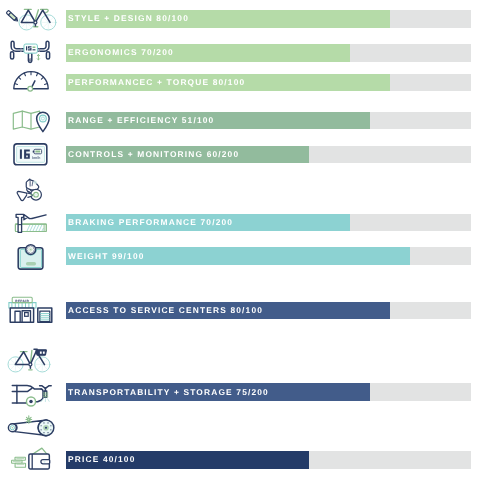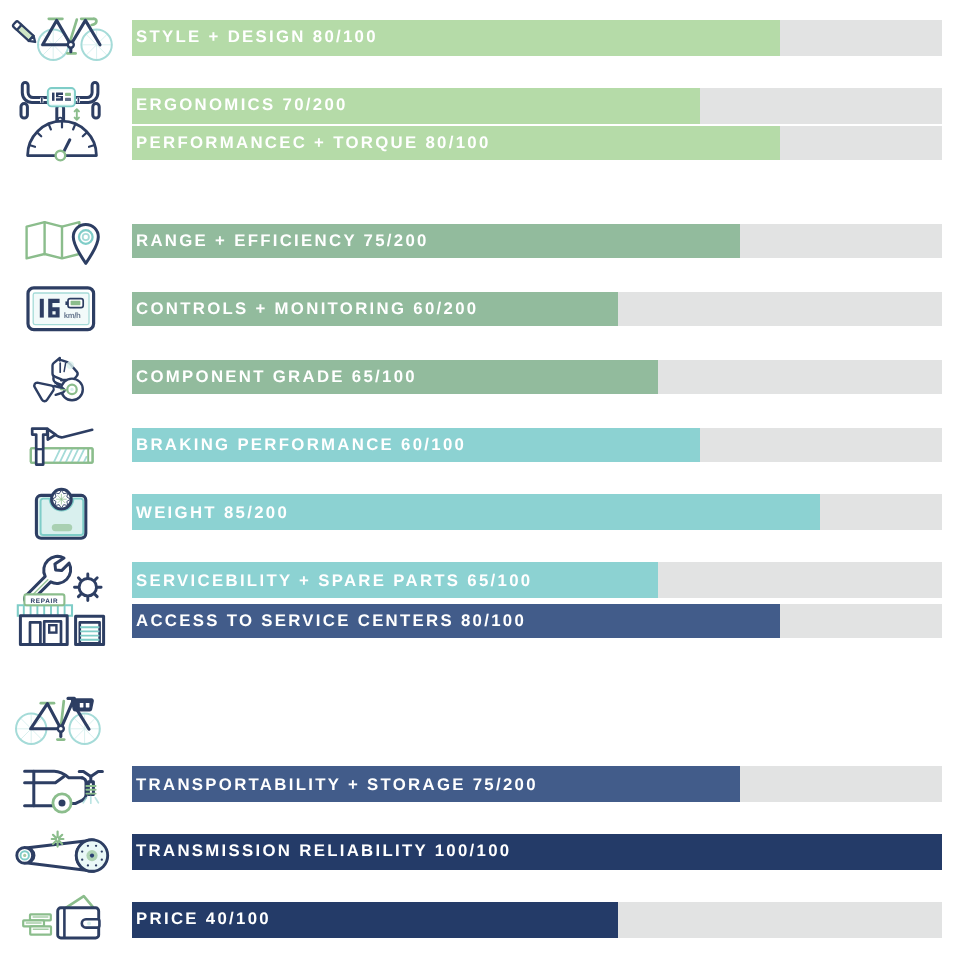--- a/index.html
+++ b/index.html
@@ -87,21 +87,21 @@
  <path d="M38.4 53.6v5.3M37.3 54.7l1.1-1.1 1.1 1.1M37.3 57.8l1.1 1.1 1.1-1.1"></path>
 </g>
           </g>
         </svg>
   </div>
   <div class="track">
     <div class="fill" style="width:70%;background:#b5dba8"></div>
     <div class="label">ERGONOMICS 70/200</div>
   </div>
 </div>
-<div class="row" style="top:54px">
+<div class="row" style="top:65px">
   <div class="icon-cell">
     <svg viewBox="0 68.00 62 34" xmlns="http://www.w3.org/2000/svg">
           <g transform="translate(0,0.00)">
 <g fill="none" stroke="#2d3e63" stroke-width="1.4" stroke-linecap="round" stroke-linejoin="round">
  <path d="M13.80 91.80A17.20 17.20 0 0 1 48.20 91.80Z" fill="#fff"></path>
  <path d="M14.64 86.48L17.49 87.41M18.42 80.07L20.61 82.12M24.28 75.97L25.45 78.73M31.00 74.60L31.00 77.70M37.72 75.97L36.55 78.73M43.58 80.07L41.39 82.12M47.36 86.48L44.51 87.41" stroke-width="1.1"></path>
  <path d="M34.9 83.9l-3.0 5.9" stroke-width="1.5"></path>
 </g>
 <circle cx="30.2" cy="91.8" r="2.4" fill="#fff" stroke="#8bbd8c" stroke-width="1.2"></circle>
           </g>
@@ -121,21 +121,21 @@
  <path d="M22.3 110.1v15.9M31.0 112.3v15.5"></path>
 </g>
 <path d="M42.9 111.2a6.25 6.25 0 0 1 6.25 6.25c0 4.6-6.25 13.2-6.25 13.2s-6.25-8.6-6.25-13.2a6.25 6.25 0 0 1 6.25-6.25z" fill="#fff" stroke="#2d3e63" stroke-width="1.5" stroke-linejoin="round"></path>
 <circle cx="42.9" cy="117.5" r="3.4" fill="none" stroke="#7fcdc8" stroke-width="1.15"></circle>
 <circle cx="42.9" cy="117.5" r="1.55" fill="none" stroke="#a5dbd8" stroke-width="0.9"></circle>
           </g>
         </svg>
   </div>
   <div class="track">
     <div class="fill" style="width:75%;background:#92bb9d"></div>
-    <div class="label">RANGE + EFFICIENCY 75/200</div>
+    <div class="label">RANGE + EFFICIENCY 51/100</div>
   </div>
 </div>
 <div class="row" style="top:137.08px">
   <div class="icon-cell">
     <svg viewBox="0 136.00 62 34" xmlns="http://www.w3.org/2000/svg">
           <g transform="translate(0,0.00)">
 <rect x="14.0" y="142.9" width="32.8" height="20.9" rx="2.9" fill="#fff" stroke="#2d3e63" stroke-width="1.6"></rect>
 <rect x="16.6" y="145.5" width="27.9" height="15.8" rx="0.9" fill="#f2fafa" stroke="#a5dbd8" stroke-width="0.65"></rect>
 <g fill="#2d3e63">
  <rect x="19.9" y="148.4" width="2.0" height="9.4"></rect>
@@ -168,24 +168,20 @@
 </g>
 <path d="M30.4 193.8l3.3.2" stroke="#8bbd8c" stroke-width="0.75" fill="none" stroke-linecap="round"></path>
 <circle cx="36.0" cy="193.7" r="2.35" fill="none" stroke="#8bbd8c" stroke-width="1.1"></circle>
 <circle cx="36.0" cy="193.7" r="0.85" fill="#d9f0ee"></circle>
 <path d="M35.1 183.5a1.95 1.95 0 1 1 .01 0z" fill="#d9f0ee" opacity="0.8"></path>
 <path d="M30.1 180.5v4.6" stroke="#2d3e63" stroke-width="0.85" fill="none" stroke-linecap="round"></path>
 <path d="M32.8 180.6l-.75 4.2" stroke="#2d3e63" stroke-width="0.75" fill="none" stroke-linecap="round"></path>
           </g>
         </svg>
   </div>
-  <div class="track">
-    <div class="fill" style="width:65%;background:#92bb9d"></div>
-    <div class="label">COMPONENT GRADE 65/100</div>
-  </div>
 </div>
 <div class="row" style="top:204.92px">
   <div class="icon-cell">
     <svg viewBox="0 204.00 62 34" xmlns="http://www.w3.org/2000/svg">
           <g transform="translate(0,0.00)">
 <rect x="15.4" y="223.1" width="30.9" height="7.3" rx="0.5" fill="#fff" stroke="#8bbd8c" stroke-width="1.05"></rect>
 <g stroke="#a5dbd8" stroke-width="0.9" stroke-linecap="butt">
  <path d="M26.9 230.2l3.3-6.9M29.9 230.2l3.3-6.9M32.9 230.2l3.3-6.9M35.9 230.2l3.3-6.9M38.9 230.2l3.3-6.9M41.9 230.2l1.5-3.1"></path>
 </g>
 <rect x="15.4" y="223.1" width="30.9" height="7.3" rx="0.5" fill="none" stroke="#8bbd8c" stroke-width="1.05"></rect>
@@ -194,60 +190,39 @@
  <path d="M16.1 213.3h7.5v3.0h-2.0v15.0h-3.5v-15.0h-2.0z"></path>
  <path d="M23.9 213.6l3.9 2.7-3.9 2.5z"></path>
 </g>
 <path d="M27.9 216.6c1.6 1.1 2.6 1.4 4.0.9l14.2-3.6" fill="none" stroke="#2d3e63" stroke-width="1.35" stroke-linecap="round" stroke-linejoin="round"></path>
 <path d="M18.1 223.6h3.5" stroke="#2d3e63" stroke-width="1.1"></path>
           </g>
         </svg>
   </div>
   <div class="track">
     <div class="fill" style="width:70%;background:#8cd2d2"></div>
-    <div class="label">BRAKING PERFORMANCE 60/100</div>
+    <div class="label">BRAKING PERFORMANCE 70/200</div>
   </div>
 </div>
 <div class="row" style="top:238.84px">
   <div class="icon-cell">
     <svg viewBox="0 238.00 62 34" xmlns="http://www.w3.org/2000/svg">
           <g transform="translate(0,0.00)">
 <rect x="18.2" y="246.7" width="24.7" height="21.4" rx="2.3" fill="#d9f0ee" stroke="#2d3e63" stroke-width="1.55"></rect>
 <path d="M21.2 248.3h3.6a5.95 5.95 0 0 0 11.9 0h3.6a1.3 1.3 0 0 1 1.3 1.3v15.6a1.3 1.3 0 0 1-1.3 1.3h-18.7a1.3 1.3 0 0 1-1.3-1.3v-15.6a1.3 1.3 0 0 1 1.3-1.3z" fill="#d9f0ee" stroke="#7fcdc8" stroke-width="0.95"></path>
 <circle cx="30.7" cy="248.6" r="4.95" fill="#fff" stroke="#2d3e63" stroke-width="1.45"></circle>
 <path d="M30.70 244.10L31.83 245.87L33.88 245.42L33.43 247.47L35.20 248.60L33.43 249.73L33.88 251.78L31.83 251.33L30.70 253.10L29.57 251.33L27.52 251.78L27.97 249.73L26.20 248.60L27.97 247.47L27.52 245.42L29.57 245.87Z" fill="#fff" stroke="#2d3e63" stroke-width="0.45" stroke-linejoin="round"></path>
 <path d="M30.7 245.9v5.4M28.0 248.6h5.4M28.8 246.7l3.8 3.8M32.6 246.7l-3.8 3.8" stroke="#8bbd8c" stroke-width="0.5" opacity="0.7" fill="none"></path>
 <rect x="25.9" y="261.0" width="10.2" height="3.6" rx="1.8" fill="#8bbd8c" opacity="0.62"></rect>
           </g>
         </svg>
   </div>
   <div class="track">
     <div class="fill" style="width:85%;background:#8cd2d2"></div>
-    <div class="label">WEIGHT 85/200</div>
-  </div>
-</div>
-<div class="row" style="top:272.76px">
-  <div class="icon-cell">
-    <svg viewBox="0 272.00 62 34" xmlns="http://www.w3.org/2000/svg">
-          <g transform="translate(0,0.00)">
-<g fill="#fff" stroke="#2d3e63" stroke-width="1.5" stroke-linecap="round" stroke-linejoin="round">
- <path d="M32.0 278.0a6.9 6.9 0 0 0-9.4 9.2l-9.9 9.9a1.95 1.95 0 0 0 2.75 2.75l9.9-9.9a6.9 6.9 0 0 0 9.2-9.4l-3.75 3.75-3.0-.35-.35-3.0z"></path>
-</g>
-<path d="M15.4 297.4l8.5-8.5" stroke="#8bbd8c" stroke-width="0.8" stroke-linecap="round" fill="none" opacity="0.85"></path>
-<circle cx="14.55" cy="298.3" r="1.15" fill="#cfe5c5"></circle>
-<g fill="none" stroke="#2d3e63" stroke-width="1.45" stroke-linecap="round">
- <path d="M47.95 292.60L50.55 292.60M46.76 295.46L48.60 297.30M43.90 296.65L43.90 299.25M41.04 295.46L39.20 297.30M39.85 292.60L37.25 292.60M41.04 289.74L39.20 287.90M43.90 288.55L43.90 285.95M46.76 289.74L48.60 287.90"></path>
- <circle cx="43.90" cy="292.60" r="4.35" fill="#fff"></circle>
-</g>
-          </g>
-        </svg>
-  </div>
-  <div class="track">
-    <div class="fill" style="width:65%;background:#8cd2d2"></div>
-    <div class="label">SERVICEBILITY + SPARE PARTS 65/100</div>
+    <div class="label">WEIGHT 99/100</div>
   </div>
 </div>
 <div class="row" style="top:293px">
   <div class="icon-cell">
     <svg viewBox="0 306.00 62 34" xmlns="http://www.w3.org/2000/svg">
           <g transform="translate(0,0.00)">
 <path d="M8.9 315.6h27.1v5.3H8.9z" fill="#fff" stroke="#7fcdc8" stroke-width="1.05"></path>
 <g stroke="#7fcdc8" stroke-width="0.95">
  <path d="M11.90 315.6v5.3M15.30 315.6v5.3M18.70 315.6v5.3M22.10 315.6v5.3M25.50 315.6v5.3M28.90 315.6v5.3M32.30 315.6v5.3"></path>
 </g>
@@ -353,24 +328,20 @@
               <circle cx="43.97" cy="422.90" r="0.58"></circle>
               <circle cx="48.03" cy="422.90" r="0.58"></circle>
               <circle cx="50.90" cy="425.77" r="0.58"></circle>
             </g>
 <g stroke="#8bbd8c" stroke-width="1.1" stroke-linecap="round" fill="none">
  <path d="M28.8 415.8v2.6M28.8 420.7v2.6M25.9 419.5h2.2M29.5 419.5h2.2M26.5 417.4l1.6 1.6M29.5 420.4l1.6 1.6M31.1 417.4l-1.6 1.6M28.1 420.4l-1.6 1.6"></path>
 </g>
           </g>
         </svg>
   </div>
-  <div class="track">
-    <div class="fill" style="width:100%;background:#243b68"></div>
-    <div class="label">TRANSMISSION RELIABILITY 100/100</div>
-  </div>
 </div>
 <div class="row" style="top:442.36px">
   <div class="icon-cell">
     <svg viewBox="0 442.00 62 34" xmlns="http://www.w3.org/2000/svg">
           <g transform="translate(0,0.00)">
 <g fill="#fff" stroke="#8bbd8c" stroke-width="1.1" stroke-linejoin="round">
  <rect x="15.0" y="457.2" width="10.4" height="3.0" rx="0.35"></rect>
  <rect x="11.6" y="460.2" width="10.4" height="3.0" rx="0.35"></rect>
  <rect x="15.1" y="463.2" width="10.4" height="4.1" rx="0.35"></rect>
 </g>

